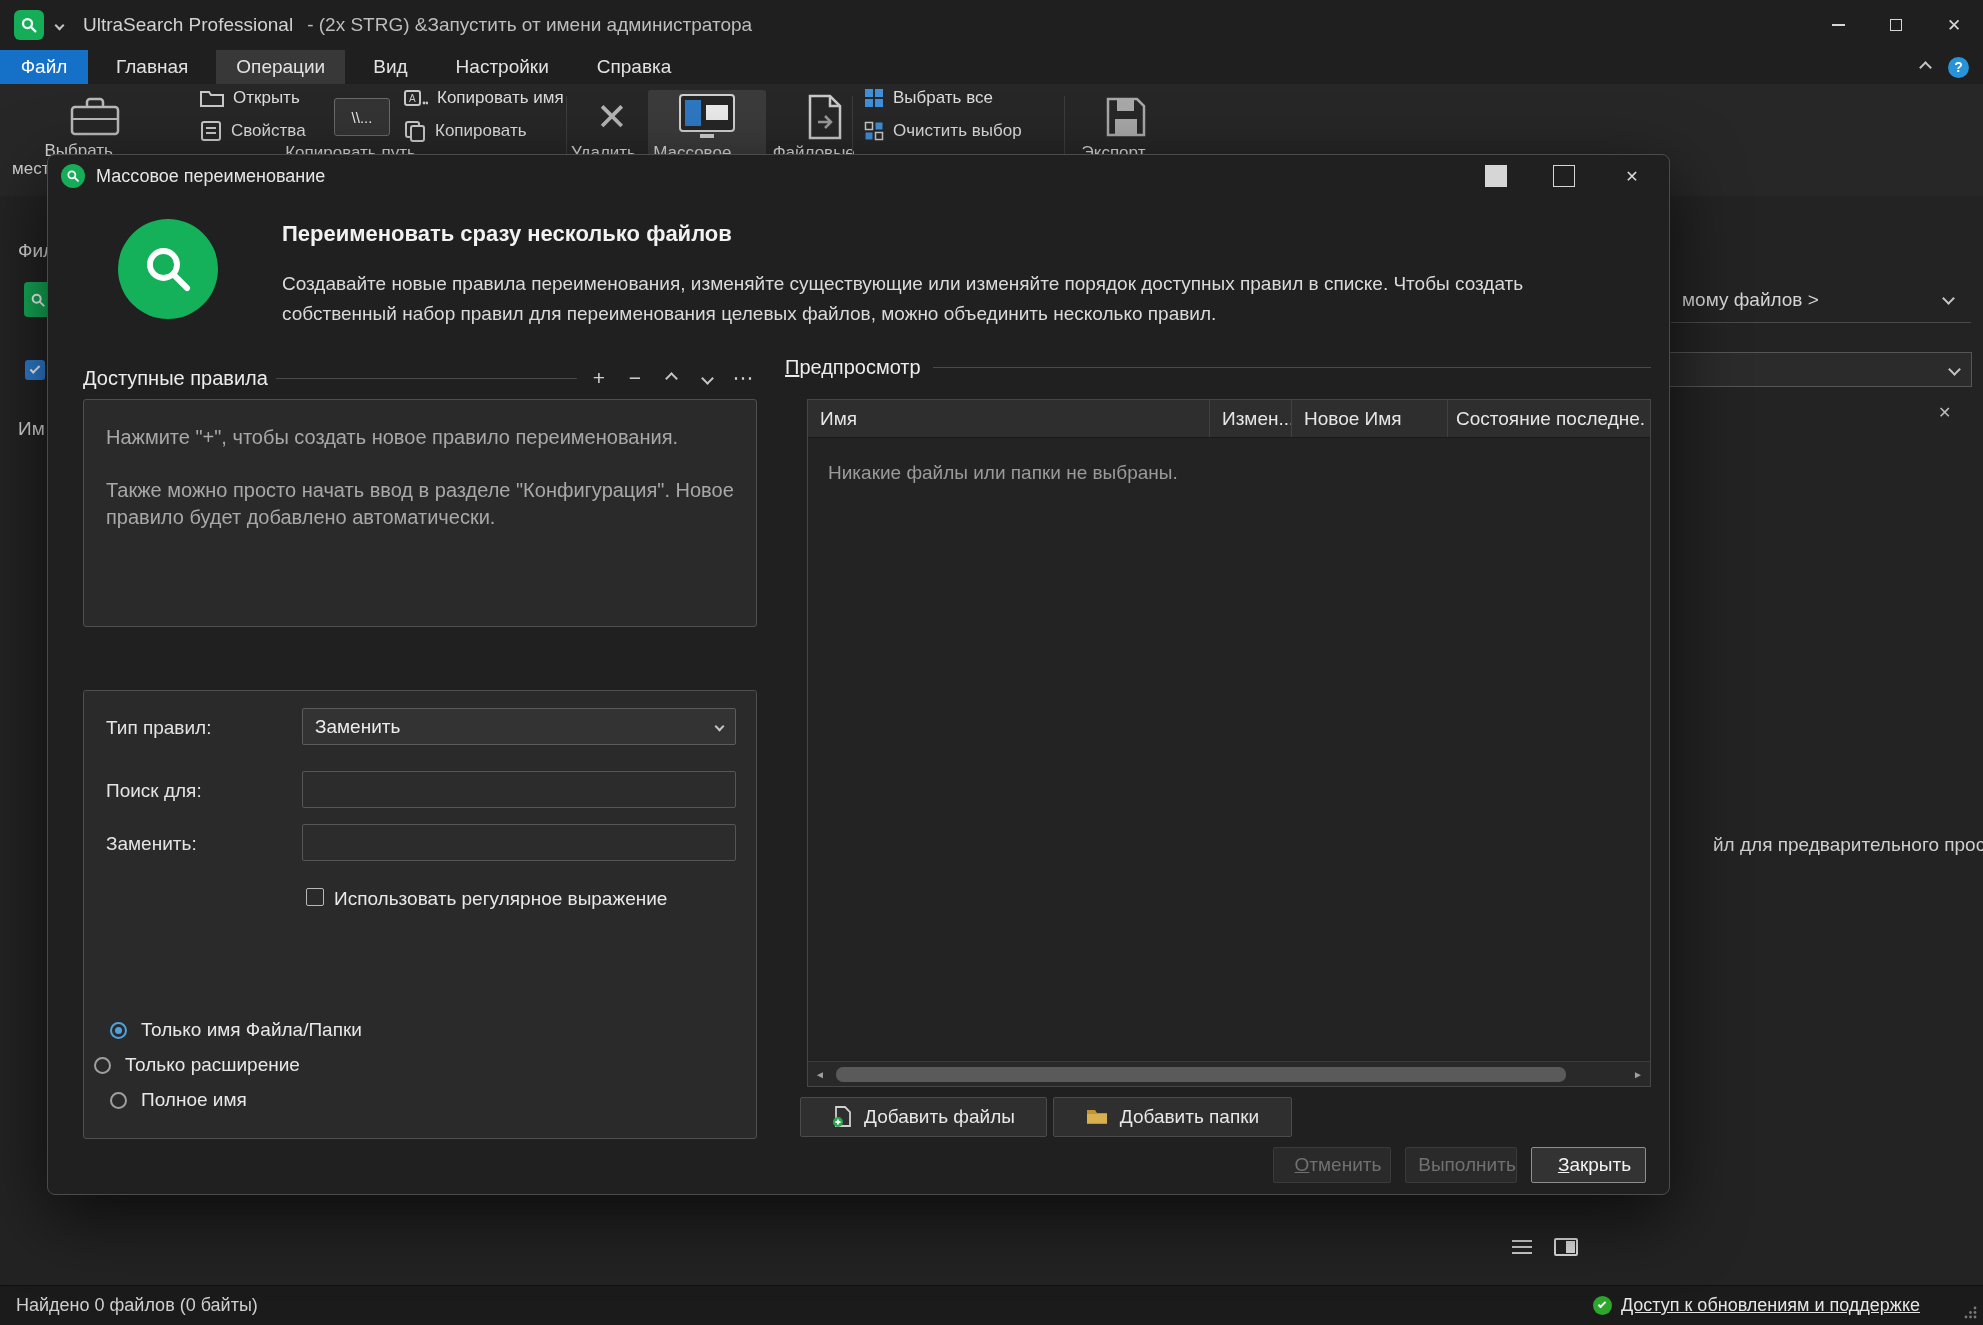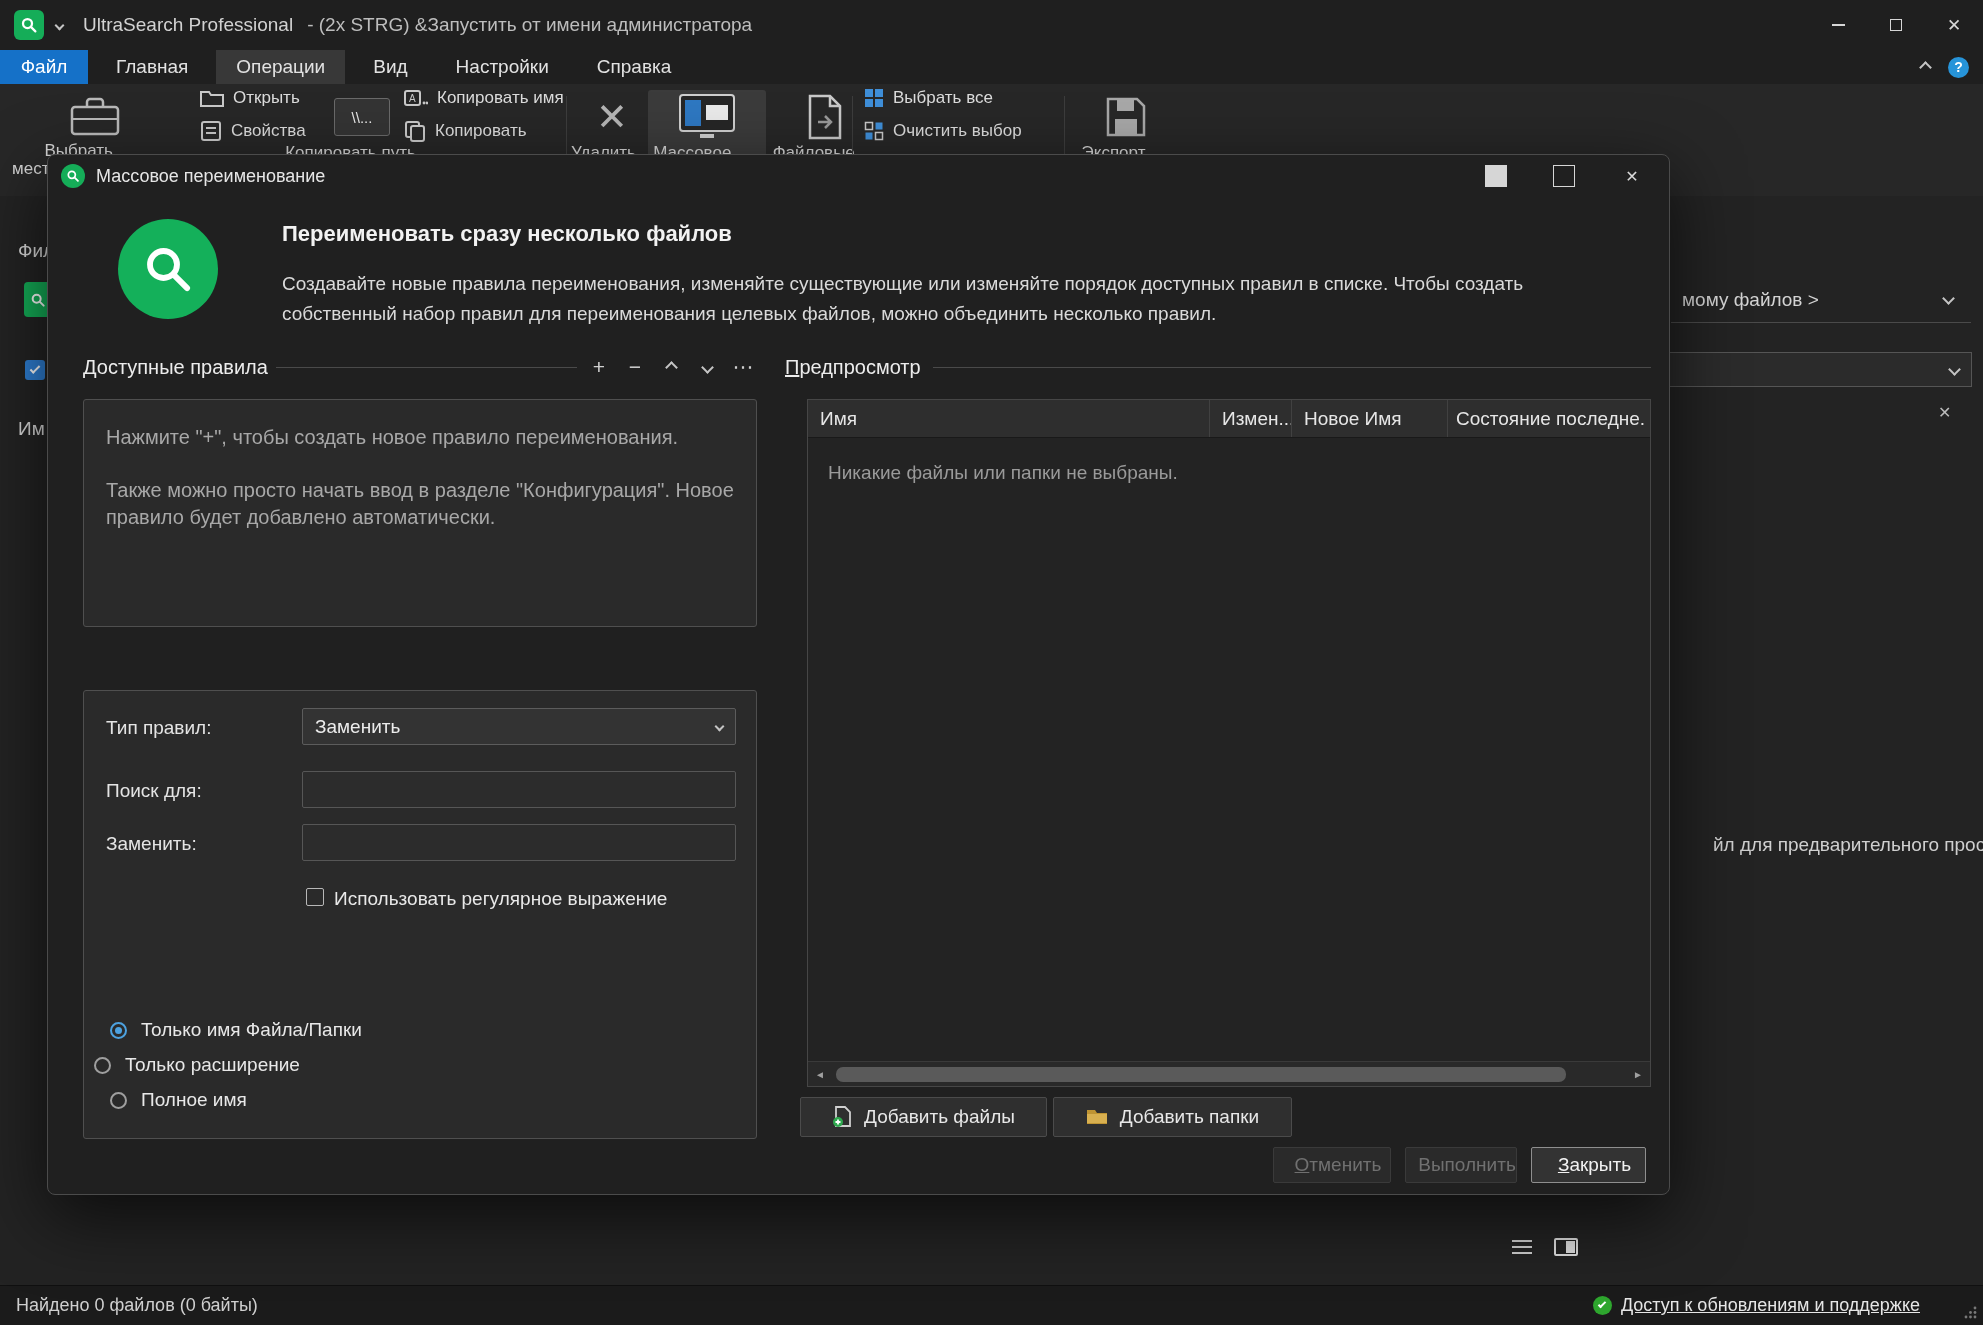--- a/index.html
+++ b/index.html
@@ -393,21 +393,21 @@
 
   <div class="hero-circle">
     <svg width="54" height="54" viewBox="0 0 24 24">
         <circle cx="10" cy="10" r="6" fill="none" stroke="#fff" stroke-width="2.6"></circle>
         <line x1="14.5" y1="14.5" x2="20.5" y2="20.5" stroke="#fff" stroke-width="2.6" stroke-linecap="round"></line>
       </svg>
   </div>
   <div class="dlg-h1">Переименовать сразу несколько файлов</div>
   <div class="dlg-desc">Создавайте новые правила переименования, изменяйте существующие или изменяйте порядок доступных правил в списке. Чтобы создать собственный набор правил для переименования целевых файлов, можно объединить несколько правил.</div>
 
-  <div class="sec-row" style="left:35px;top:198px;width:674px;gap:8px;">
+  <div class="sec-row" style="left:35px;top:209px;width:674px;gap:8px;">
     <span class="sec-label">Доступные правила</span>
     <span class="sec-line"></span>
     <span class="tool-glyph">+</span>
     <span class="tool-glyph">−</span>
     <span class="tool-glyph">
         <span class="chev up"></span>
       </span>
     <span class="tool-glyph">
         <span class="chev down"></span>
       </span>

